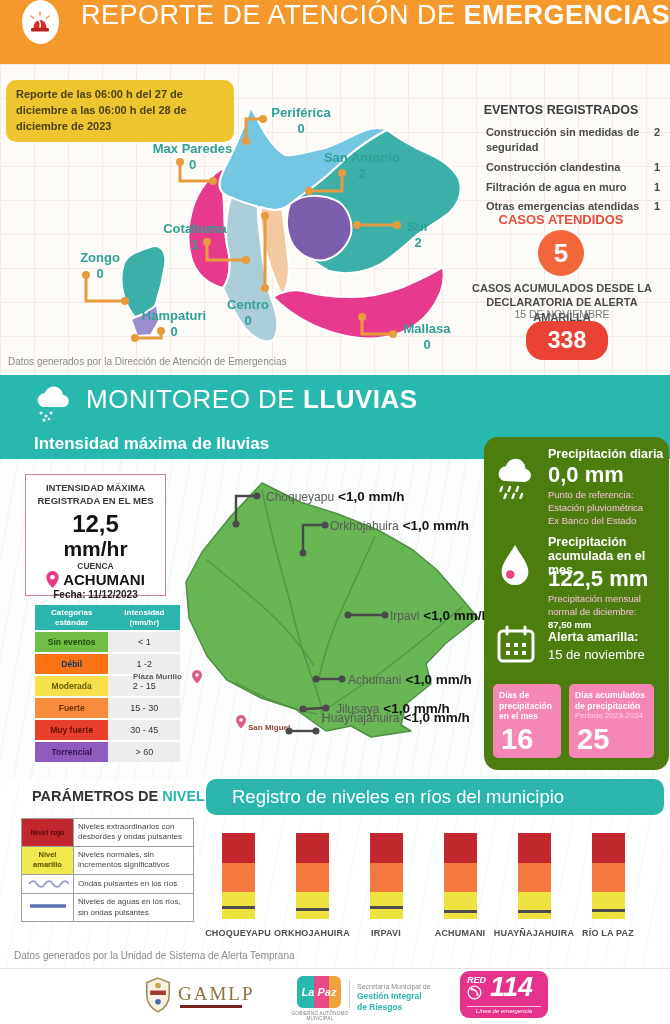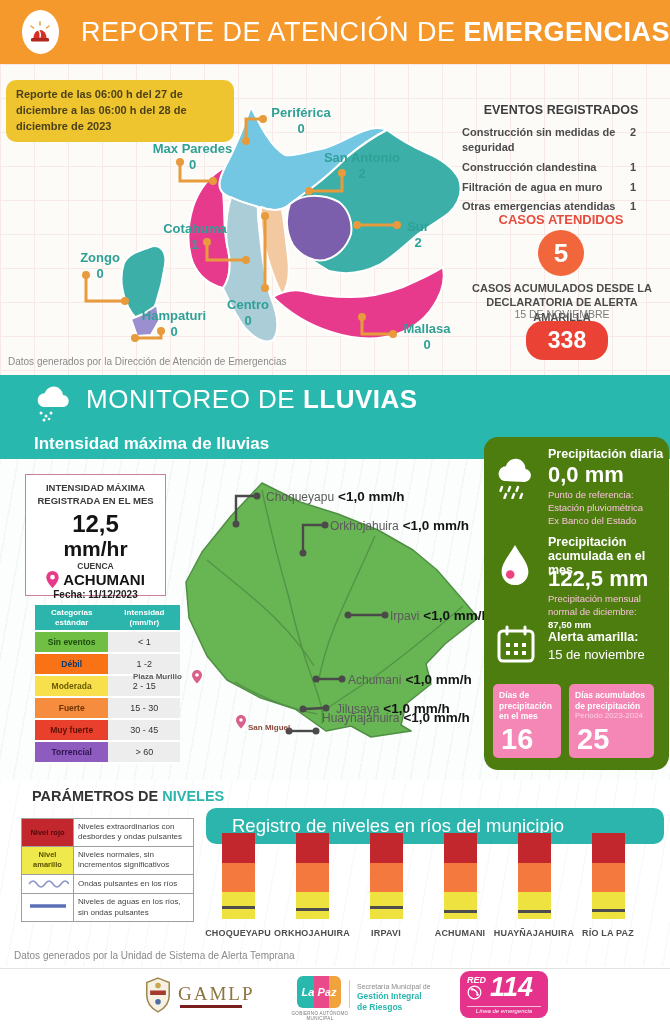--- a/index.html
+++ b/index.html
@@ -1,38 +1,38 @@
 <!DOCTYPE html>
 <html><head>
 <meta charset="utf-8">
 <style>
   * { margin:0; padding:0; box-sizing:border-box; }
   body { background:#e9e9e9; font-family:"Liberation Sans", sans-serif; }
   .page { position:relative; width:670px; height:1024px; background:#ffffff; margin:0 auto; overflow:hidden; }
   .abs { position:absolute; }
 
   
-  .header { position:absolute; left:0; top:0; width:670px; height:64px; background:#F5992D; display:flex; align-items:center; }
+  .header { position:absolute; left:0; top:0; width:670px; height:64px; background:#F5992D; display:flex; align-items:flex-start; }
   .siren-circle { width:44px; height:44px; border-radius:50%; background:#ffffff; margin-left:22px; display:flex; align-items:center; justify-content:center; }
   .header-title { color:#ffffff; font-size:27px; margin-left:22px; letter-spacing:0.5px; white-space:nowrap; }
   .header-title b { font-weight:bold; }
 
   
   .sec1 { position:absolute; left:0; top:64px; width:670px; height:311px;
     background-color:#fdfbf8;
     background-image:linear-gradient(#f6e9e6 1px, transparent 1px), linear-gradient(90deg,#f6e9e6 1px, transparent 1px);
     background-size:34px 34px; }
   .datebox { position:absolute; left:6px; top:80px; width:228px; padding:7px 10px; background:#EFC52F; border-radius:10px;
     font-size:11px; font-weight:bold; color:#4c4118; line-height:1.45; }
   .district { position:absolute; color:#2FA096; font-weight:bold; font-size:13px; line-height:1.2; text-align:center; }
   .src-note { position:absolute; font-size:10px; color:#8a8a8a; }
 
   .events-panel { position:absolute; left:462px; top:103px; width:198px; }
   .events-title { text-align:center; font-size:12.5px; font-weight:bold; color:#3c3c3c; margin-bottom:8px; }
-  .ev-row { display:flex; justify-content:flex-start; font-size:11px; font-weight:bold; color:#4b4b4b; line-height:1.35; margin-bottom:5px; }
+  .ev-row { display:flex; justify-content:flex-end; font-size:11px; font-weight:bold; color:#4b4b4b; line-height:1.35; margin-bottom:5px; }
   .ev-row .lbl { width:168px; }
 
   .cases-title { position:absolute; left:470px; top:212px; width:182px; text-align:center; color:#E74C3C; font-weight:bold; font-size:13px; }
   .circle5 { position:absolute; left:538px; top:230px; width:46px; height:46px; border-radius:50%; background:#F2663B;
     color:#fff; font-size:26px; font-weight:bold; display:flex; align-items:center; justify-content:center; }
   .acc-title { position:absolute; left:468px; top:281px; width:188px; text-align:center; font-size:11px; font-weight:bold; color:#4b4b4b; line-height:1.3; }
   .acc-sub { position:absolute; left:468px; top:308px; width:188px; text-align:center; font-size:10.5px; color:#7a7a7a; }
   .pill338 { position:absolute; left:526px; top:321px; width:82px; height:39px; border-radius:17px; background:#EA4335;
     color:#fff; font-size:23px; font-weight:bold; display:flex; align-items:center; justify-content:center; }
 
@@ -73,21 +73,21 @@
 
   
   .levels-body { position:absolute; left:0; top:780px; width:670px; height:186px; background:#ffffff;
     background-image:repeating-linear-gradient(100deg, rgba(160,190,200,0.08) 0 1.5px, transparent 1.5px 19px); }
   .params-title { position:absolute; left:32px; top:788px; font-size:14.5px; font-weight:bold; color:#333; }
   .params-title .teal { color:#2BB5AC; }
   .legend-table { position:absolute; left:21px; top:818px; width:173px; border-collapse:collapse; background:#fff; }
   .legend-table td { border:1px solid #9f9f9f; font-size:8px; color:#444; padding:3px 4px; line-height:1.3; }
   .legend-table td.sw { width:52px; text-align:center; font-size:7.5px; font-weight:bold; padding:2px; }
   .teal-banner { position:absolute; left:206px; top:779px; width:458px; height:36px; background:#2BB5AC; border-radius:10px;
-    color:#fff; font-size:18.5px; display:flex; align-items:center; padding-left:26px;margin-top:29px; }
+    color:#fff; font-size:18.5px; display:flex; align-items:center; padding-left:26px; }
   .bars-wrap { position:absolute; left:203px; top:833px; width:440px; display:flex; justify-content:space-between; }
   .bar-col { display:flex; flex-direction:column; align-items:center; width:70px; }
   .bar { position:relative; width:33px; height:86px; display:flex; flex-direction:column; }
   .level-line { position:absolute; left:0; right:0; height:3px; background:#4d4d4d; }
   .bar-label { margin-top:9px; font-size:9px; font-weight:bold; color:#4d4d4d; letter-spacing:0.2px; white-space:nowrap; }
 
   .footer-divider { position:absolute; left:0; top:968px; width:670px; height:1px; background:#e2e2e2; }
   .footer { position:absolute; left:0; top:969px; width:670px; height:55px; background:#fff; }
   .gamlp-text { font-family:"Liberation Serif", serif; font-size:19px; letter-spacing:2px; color:#8d7440; }
   .lapaz-logo { position:absolute; left:297px; top:976px; width:44px; height:32px; border-radius:6px;

